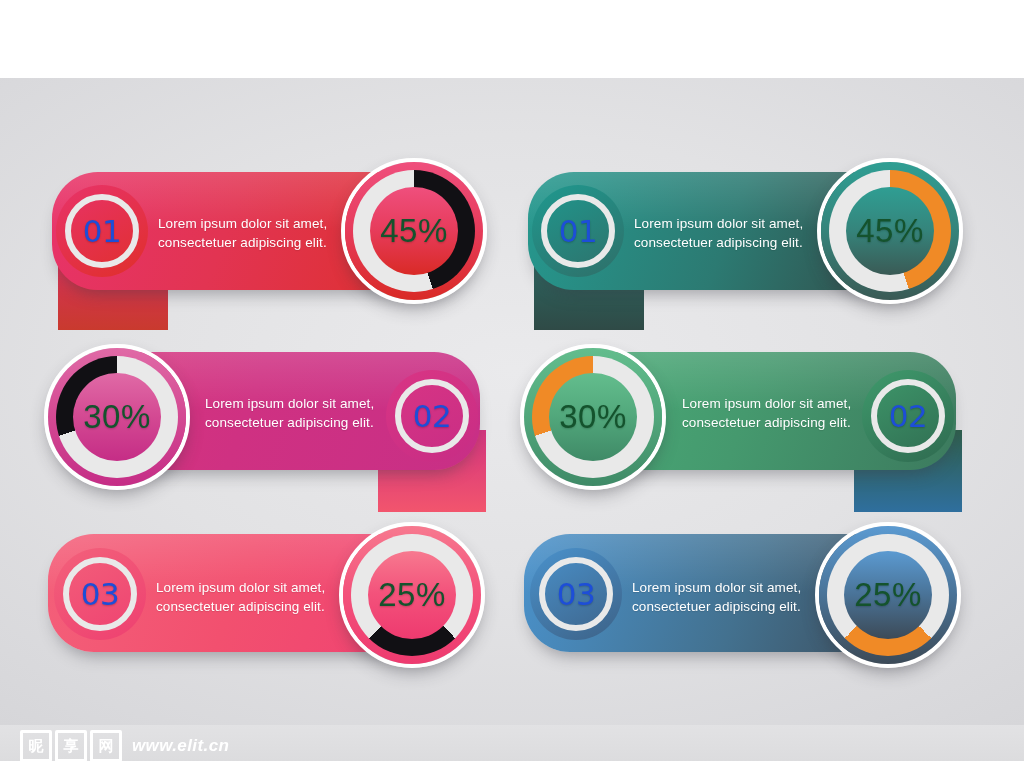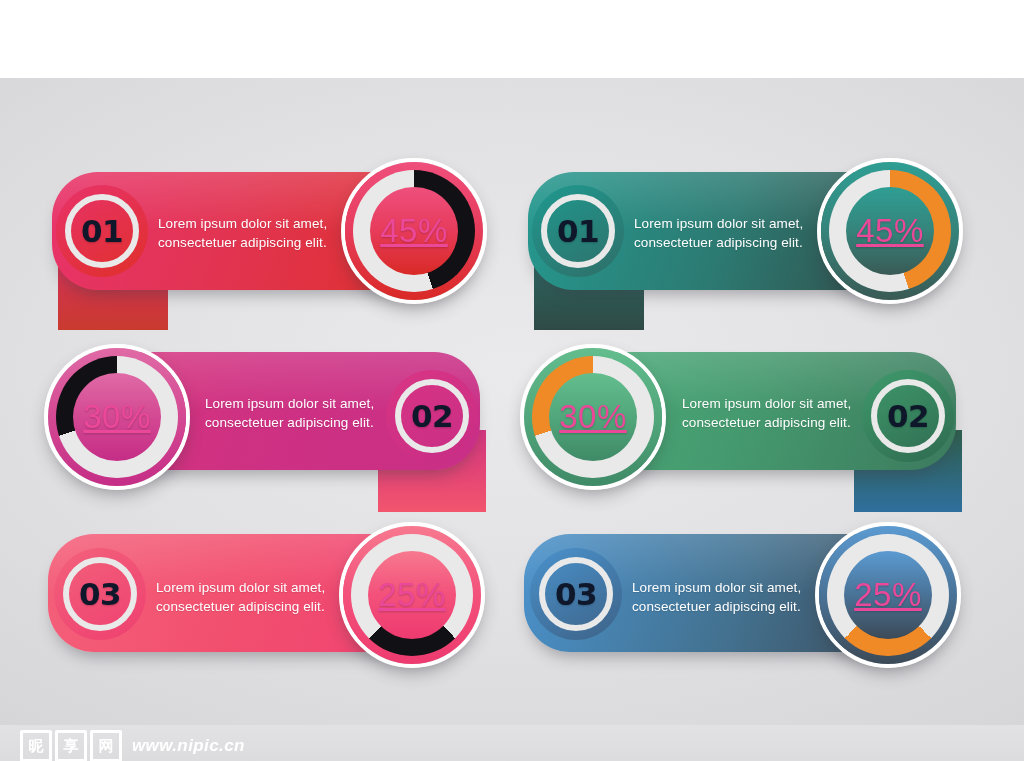--- a/index.html
+++ b/index.html
@@ -66,45 +66,44 @@
   .numwrap .disc{
     position:absolute;inset:0;border-radius:50%;
   }
   .numwrap .ring{
     position:absolute;left:9px;top:9px;right:9px;bottom:9px;
     border-radius:50%;border:6px solid #e9e9e9;
     box-sizing:border-box;
   }
   .numwrap .lbl{
     position:absolute;inset:0;display:flex;align-items:center;justify-content:center;
-    color:#0f172a;font-size:31px;font-weight:bold;letter-spacing:-.5px;
+    color:#1d4ed8;font-size:31px;font-weight:normal;letter-spacing:-.5px;
     font-family:"DejaVu Sans",sans-serif;
     text-shadow:0 1px 2px rgba(0,0,0,.22);
   }
 
   
   .donut{position:absolute;z-index:8;width:146px;height:146px;}
   .donut .outer{
     position:absolute;inset:0;border-radius:50%;
     border:4px solid #ffffff;box-sizing:border-box;
     box-shadow:0 8px 18px -5px rgba(50,50,60,.45);
   }
   .donut .fillbg{position:absolute;left:4px;top:4px;right:4px;bottom:4px;border-radius:50%;}
   .donut .arc{
     position:absolute;left:12px;top:12px;right:12px;bottom:12px;border-radius:50%;
   }
   .donut .hole{
     position:absolute;left:29px;top:29px;right:29px;bottom:29px;border-radius:50%;
   }
   .donut .pct{
     position:absolute;inset:0;display:flex;align-items:center;justify-content:center;
-    color:#ec4899;font-size:33px;letter-spacing:.5px;
+    color:#14532d;font-size:33px;letter-spacing:.5px;
     font-family:"Liberation Sans",sans-serif;
     text-shadow:0 1px 2px rgba(0,0,0,.20);
-    text-decoration:underline;
   }
 </style>
 </head>
 <body>
 
 <div id="stage">
 
   <div class="top-band"></div>
   <div class="canvas-bg"></div>
 
@@ -231,17 +230,17 @@
   </div>
 
   <div class="footer-band"></div>
 
   <div class="wm">
     <div class="wm-logo">
       <div class="wm-box">昵</div>
       <div class="wm-box">享</div>
       <div class="wm-box">网</div>
     </div>
-    <div class="wm-url">www.nipic.cn</div>
+    <div class="wm-url">www.elit.cn</div>
   </div>
 
 
 </div>
 
 </body></html>

